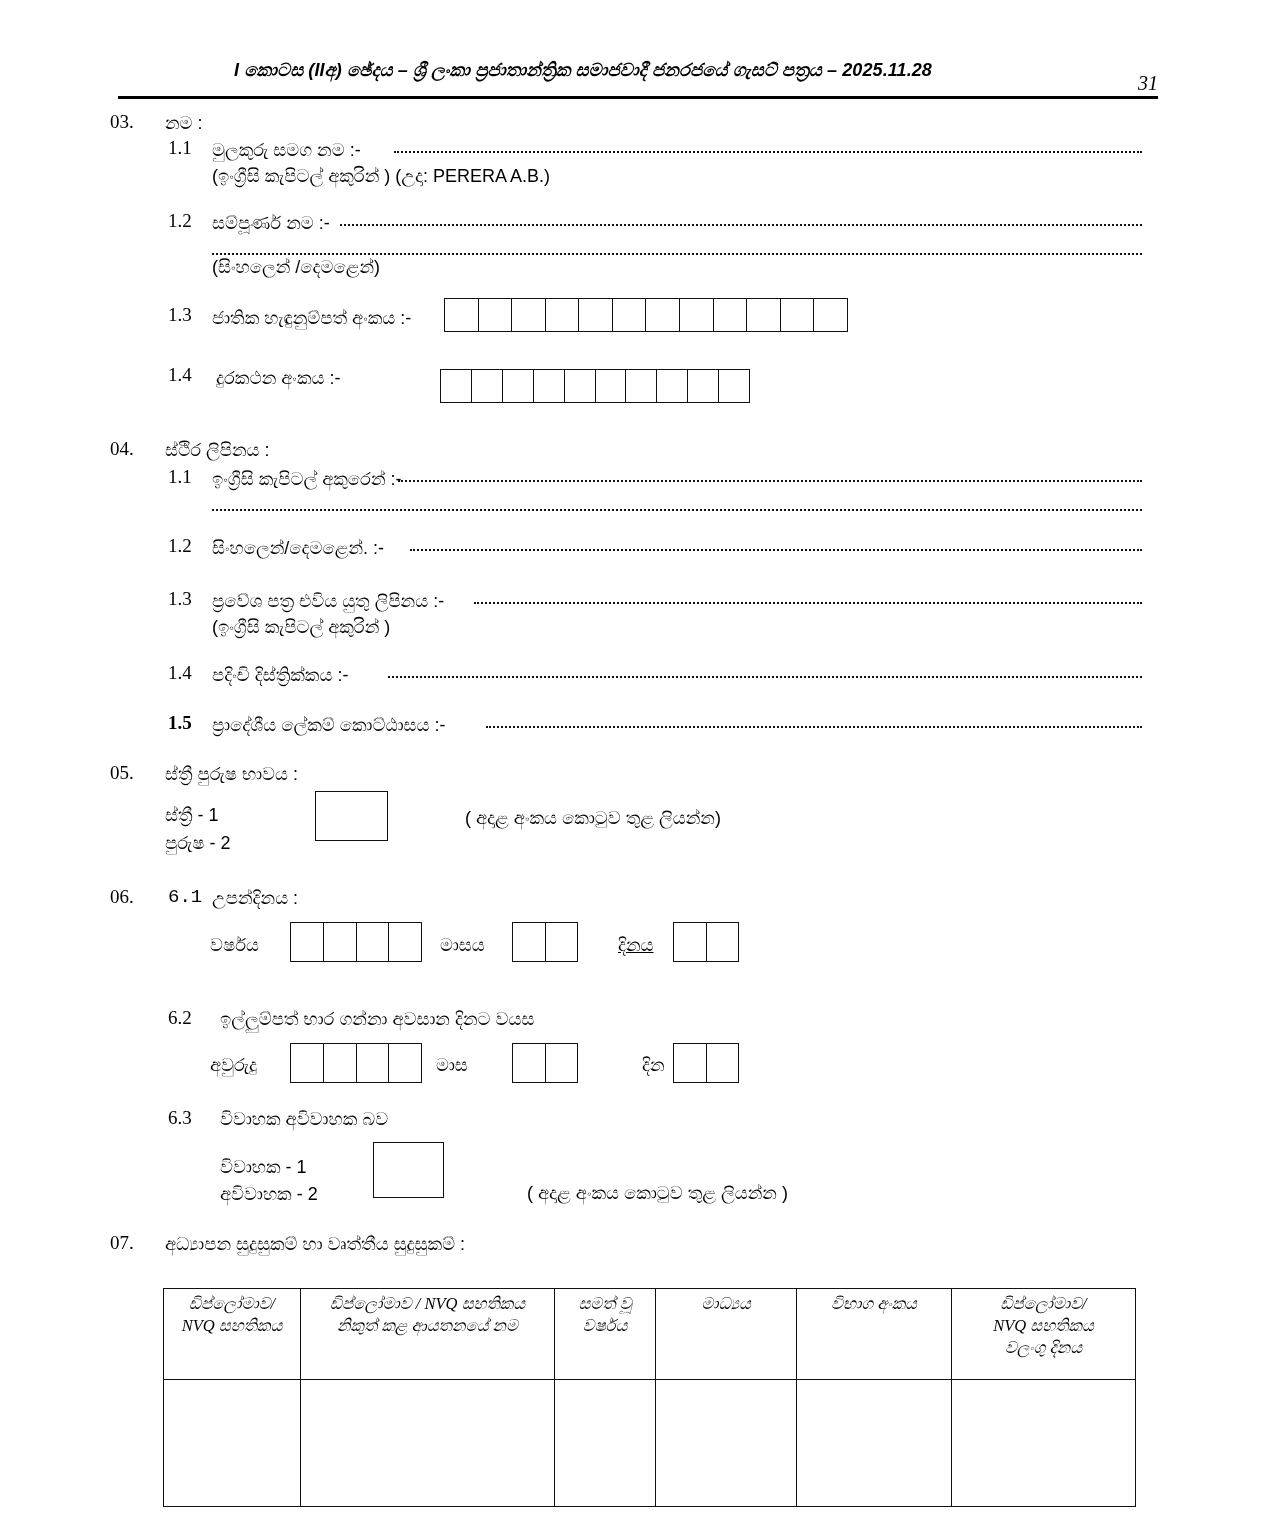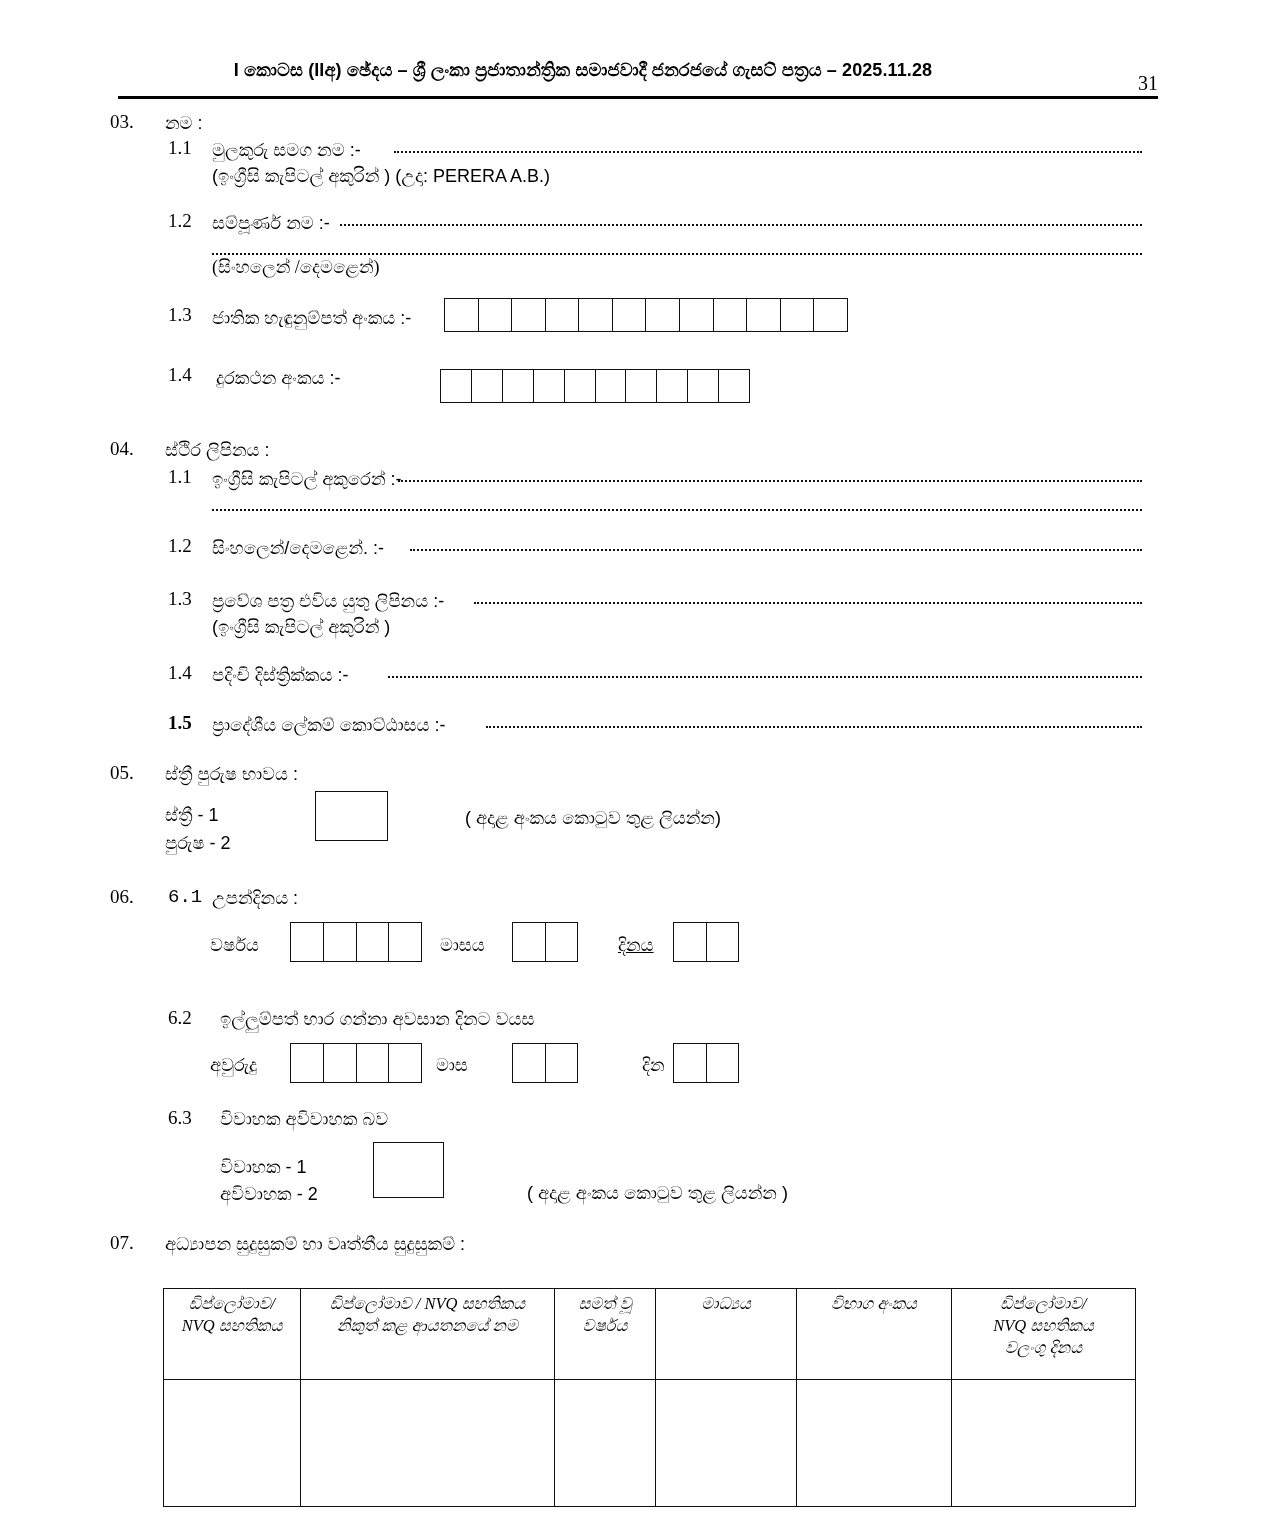--- a/index.html
+++ b/index.html
@@ -19,20 +19,21 @@
     overflow: hidden;
   }
 
   
   .header {
     position: absolute;
     left: 118px;
     top: 60px;
     width: 1040px;
     height: 40px;
+    font-style: italic;
   }
   .header-title {
     position: absolute;
     left: 0;
     top: 0;
     width: 930px;
     text-align: center;
     font-weight: bold;
     font-size: 19.5px;
     letter-spacing: 0.1px;
@@ -150,21 +151,21 @@
 
   <div class="num" style="left:168px; top:133px;">1.1</div>
   <div class="blk sin" style="left:212px; top:135px;">මුලකුරු සමග නම :-</div>
   <div class="dots" style="left:394px; top:131px; width:748px;"></div>
   <div class="blk sin" style="left:212px; top:161px;">(ඉංග්‍රීසි කැපිටල් අකුරින් ) (උදා: PERERA A.B.)</div>
 
   <div class="num" style="left:168px; top:206px;">1.2</div>
   <div class="blk sin" style="left:212px; top:208px;">සම්පූර්ණ නම :-</div>
   <div class="dots" style="left:340px; top:204px; width:802px;"></div>
   <div class="dots" style="left:212px; top:233px; width:930px;"></div>
-  <div class="blk sin" style="left:212px; top:252px;font-family:Liberation Serif, serif;">(සිංහලෙන් /දෙමළෙන්)</div>
+  <div class="blk sin" style="left:212px; top:252px;">(සිංහලෙන් /දෙමළෙන්)</div>
 
   <div class="num" style="left:168px; top:300px;">1.3</div>
   <div class="blk sin" style="left:212px; top:303px;">ජාතික හැඳුනුම්පත් අංකය :-</div>
   <div class="comb" id="nic-comb" style="left:444px; top:298px; width:404px; height:34px;">
       <div class="cell" style="flex: 1 1 0px;"></div>
       <div class="cell" style="flex: 1 1 0px;"></div>
       <div class="cell" style="flex: 1 1 0px;"></div>
       <div class="cell" style="flex: 1 1 0px;"></div>
       <div class="cell" style="flex: 1 1 0px;"></div>
       <div class="cell" style="flex: 1 1 0px;"></div>

